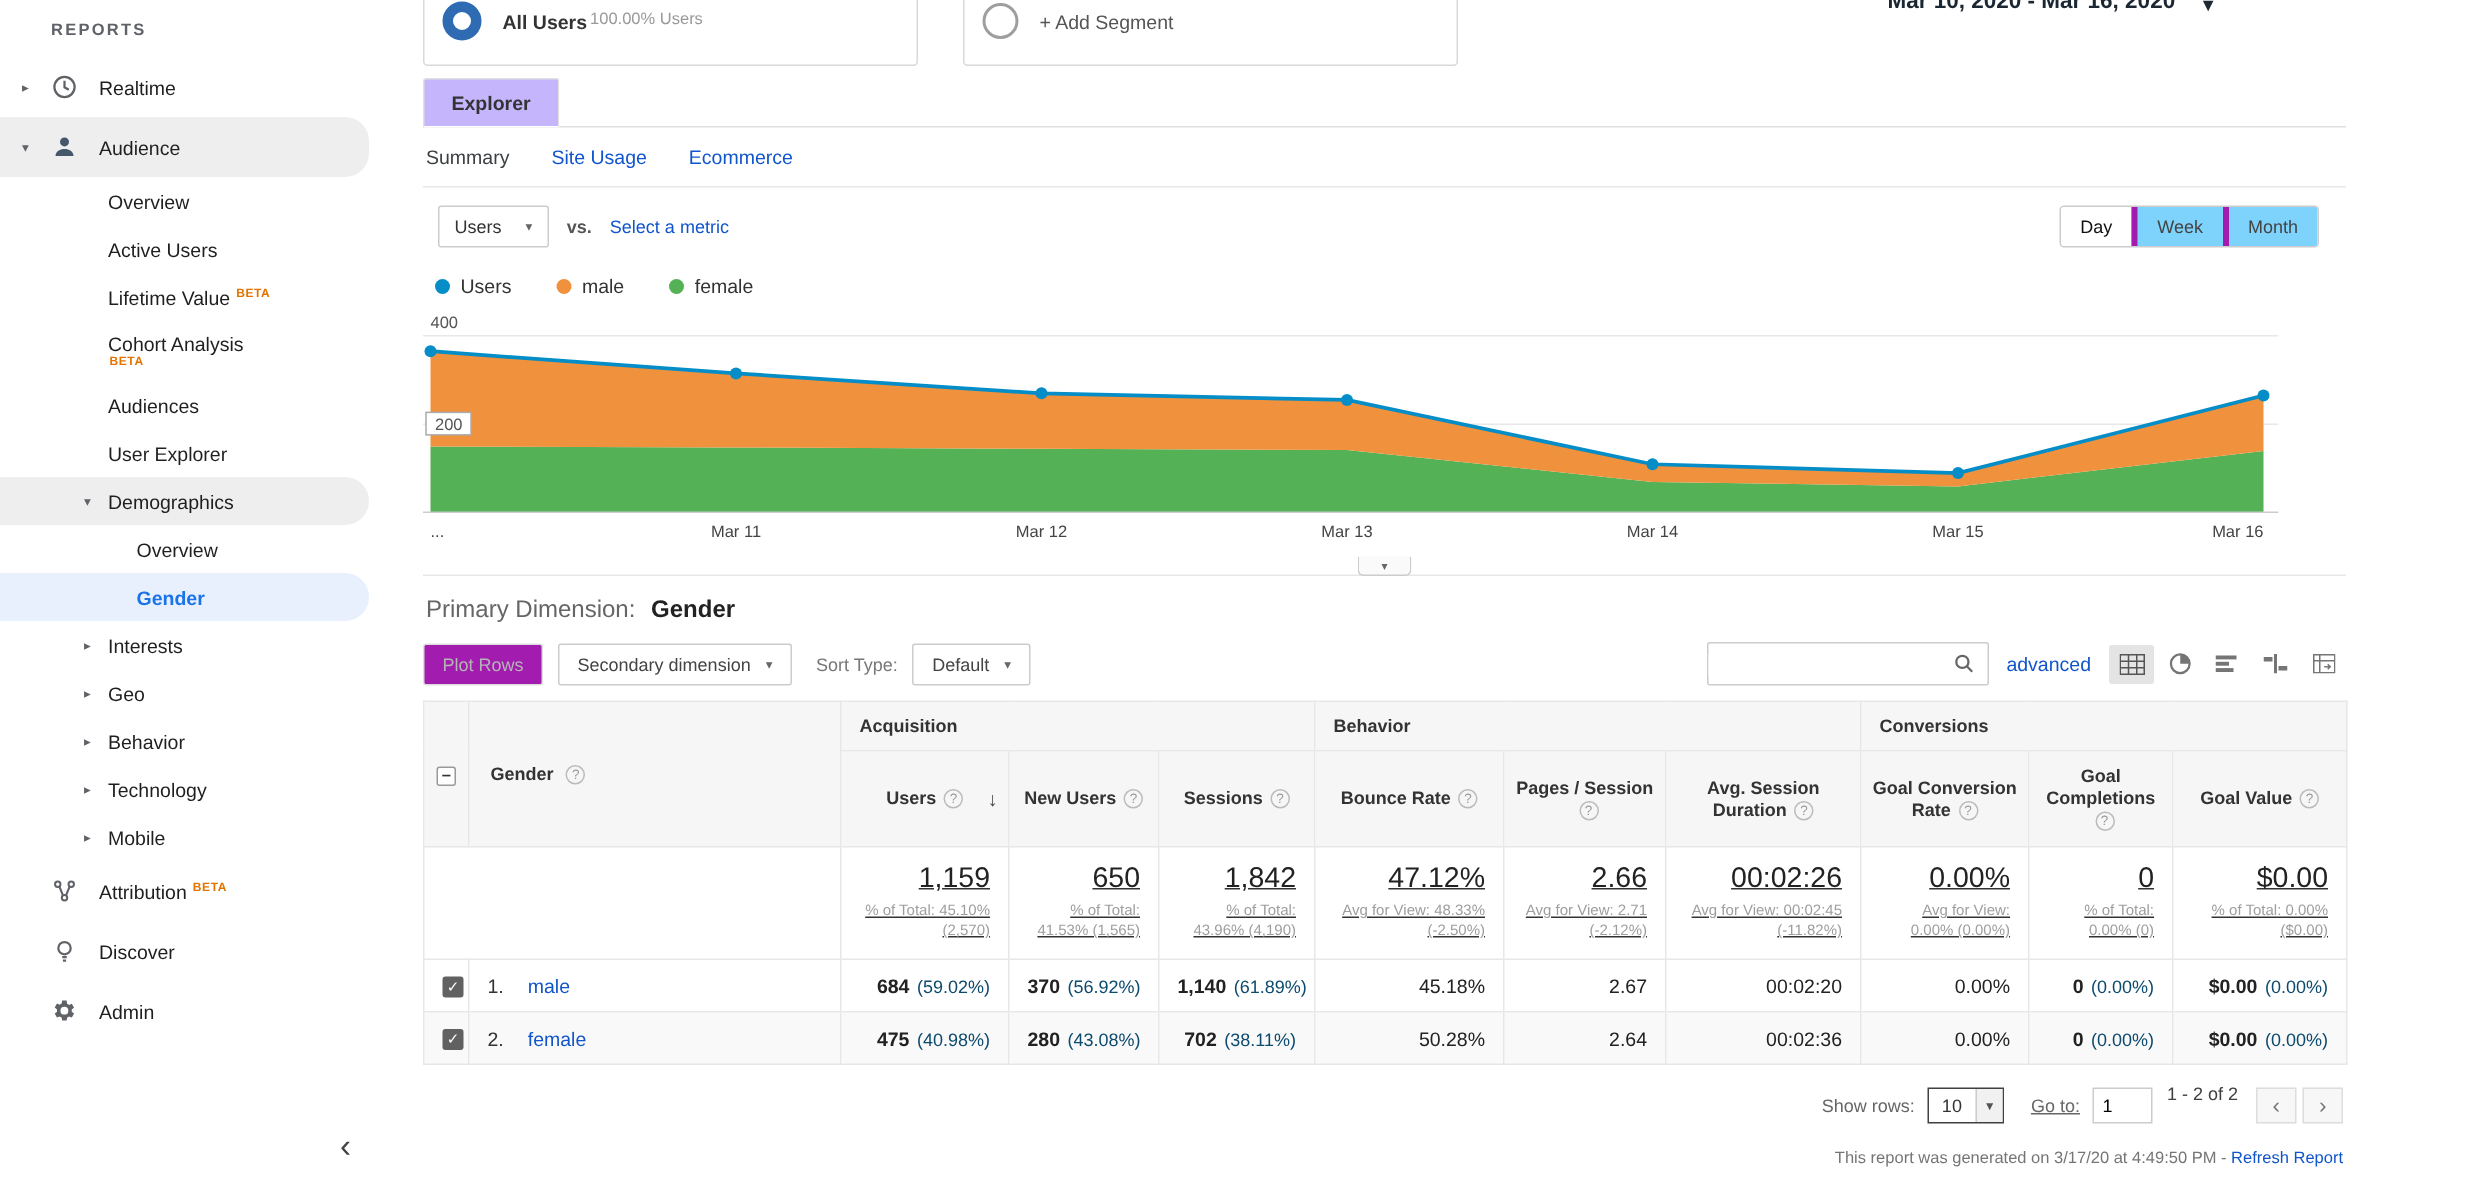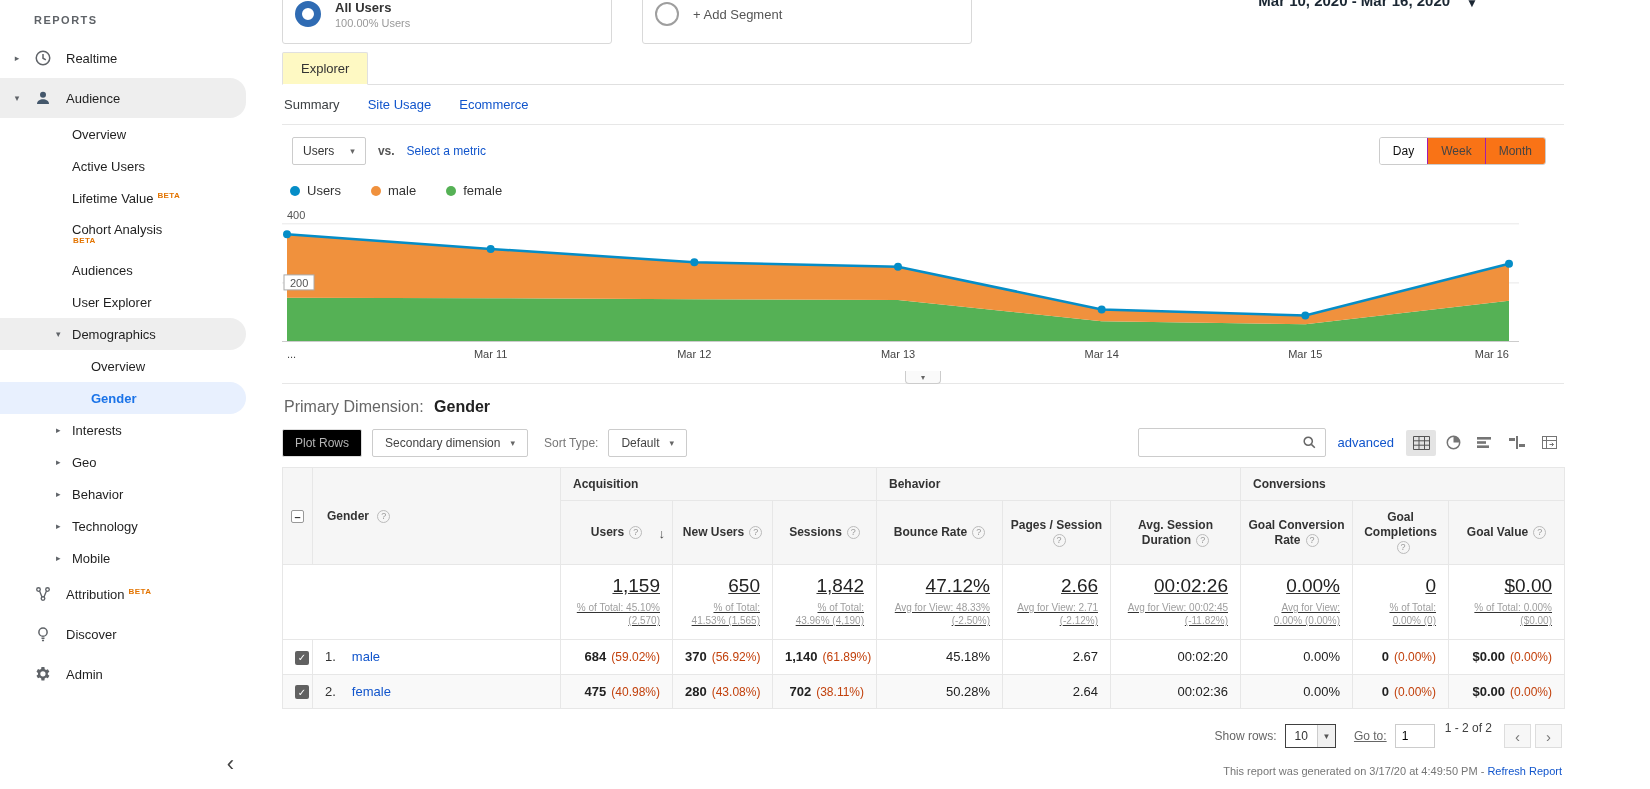--- a/index.html
+++ b/index.html
@@ -32,66 +32,66 @@
   
   .main { flex: 1; position: relative; padding: 0 24px 0 22px; overflow: hidden; }
   .inner { width: 1282px; }
 
   
   .seg-row { height: 44px; overflow: hidden; display: flex; align-items: flex-start; gap: 30px; position: relative; margin-bottom: 8px; }
   .seg-chip { display: flex; align-items: center; gap: 14px; border: 1px solid #d9d9d9; border-radius: 3px;
     background: #fff; height: 60px; margin-top: -16px; padding: 0 18px 0 12px; min-width: 330px; cursor: pointer; }
   .seg-donut { width: 26px; height: 26px; border: 7px solid #2f6bb3; border-radius: 50%; background: #fff; }
   .seg-circle { width: 24px; height: 24px; border: 2px solid #9e9e9e; border-radius: 50%; background: #fff; }
-  .seg-text { display: flex; flex-direction: column; gap: 2px; }
+  .seg-text { display: flex; gap: 2px; }
   .seg-title { font-size: 13px; font-weight: bold; color: #333; }
   .seg-sub { font-size: 11px; color: #999; }
   .seg-add-label { font-size: 13px; color: #555; }
   .date-wrap { position: absolute; right: 86px; top: 0; height: 9px; overflow: hidden; display: flex; gap: 16px; }
   .date-text { display: block; font-size: 15px; font-weight: bold; color: #1b2733; margin-top: -8px; white-space: nowrap; }
   .date-caret { font-size: 12px; color: #1b2733; margin-top: -4px; }
 
   
   .tab-row { border-bottom: 1px solid #e0e0e0; display: flex; }
   .tab { border: 1px solid #e0e0e0; border-bottom: 1px solid #fff; margin-bottom: -1px; border-radius: 2px 2px 0 0;
-    padding: 8px 18px; font-weight: normal; color: #333; background: #fef9c3; cursor: pointer; }
+    padding: 8px 18px; font-weight: bold; color: #333; background: #c4b5fd; cursor: pointer; }
   .subtab-row { display: flex; gap: 28px; padding: 12px 2px 12px 2px; }
   .subtab { font-size: 13px; cursor: pointer; }
   .subtab.active { color: #3c4043; }
   .subtab.link { color: #1155cc; }
 
   
   .chart-card { border-top: 1px solid #e7e7e7; border-bottom: 1px solid #e7e7e7; padding: 12px 0 0 0; }
   .controls-row { display: flex; align-items: center; gap: 12px; padding: 0 0 2px 10px; }
   .metric-dd { border: 1px solid #ccc; border-radius: 2px; padding: 6px 10px; display: flex; align-items: center; gap: 16px;
     font-size: 12px; color: #333; background: #fff; cursor: pointer; }
   .metric-dd .caret { font-size: 9px; color: #666; }
   .vs { color: #555; font-size: 12px; font-weight: bold; }
   .select-metric { color: #1155cc; font-size: 12px; cursor: pointer; }
   .granularity { margin-left: auto; margin-right: 18px; display: flex; border: 1px solid #ccc; border-radius: 3px; overflow: hidden; }
-  .gran-btn { padding: 6px 13px; font-size: 12px; color: #444; background: #f97316; border-left: 1px solid #a21caf; cursor: pointer; }
+  .gran-btn { padding: 6px 13px; font-size: 12px; color: #444; background: #7dd3fc; border-left: 4px solid #a21caf; cursor: pointer; }
   .gran-btn:first-child { border-left: none; }
   .gran-btn.active { background: #fff; color: #111; }
   .legend-row { display: flex; gap: 30px; align-items: center; margin: 16px 0 2px 8px; }
   .legend-item { display: flex; align-items: center; gap: 7px; cursor: pointer; }
   .legend-dot { width: 10px; height: 10px; border-radius: 50%; }
   .legend-label { font-size: 13px; color: #333; }
   .chart-wrap { margin-top: 4px; }
   .chart-expander { width: 36px; height: 13px; border: 1px solid #ccc; border-top: none; border-radius: 0 0 4px 4px;
     background: #fafafa; margin: 2px auto -1px auto; display: flex; align-items: center; justify-content: center;
     color: #666; font-size: 8px; cursor: pointer; }
 
   
   .pd-row { padding: 14px 2px 10px 2px; font-size: 16px; color: #666; }
   .pd-value { color: #222; font-weight: bold; margin-left: 6px; cursor: pointer; }
   .toolbar { display: flex; align-items: center; gap: 10px; padding: 2px 0 10px 0; }
   .btn { border: 1px solid #ccc; border-radius: 2px; background: #fff; padding: 6px 12px; font-size: 12px; color: #444;
     display: flex; align-items: center; gap: 10px; cursor: pointer; white-space: nowrap; }
   .btn .caret { font-size: 9px; color: #666; }
-  .btn.disabled { background: #000000; border-color: #ddd; color: #b5b5b5; text-align: right; }
+  .btn.disabled { background: #a21caf; border-color: #ddd; color: #b5b5b5; text-align: right; }
   .sort-label { color: #777; font-size: 12px; margin-left: 6px; }
   .toolbar-right { margin-left: auto; display: flex; align-items: center; gap: 12px; }
   .search-box { border: 1px solid #ccc; border-radius: 2px; display: flex; align-items: center; height: 29px; width: 188px; background: #fff; }
   .search-box input { border: none; outline: none; flex: 1; min-width: 0; padding: 0 8px; font-size: 12px; font-family: inherit; }
   .search-btn { width: 30px; display: flex; justify-content: center; align-items: center; cursor: pointer; }
   .advanced { color: #1155cc; font-size: 13px; }
   .view-icons { display: flex; align-items: center; gap: 2px; }
   .vicon { width: 30px; height: 26px; display: flex; align-items: center; justify-content: center; cursor: pointer; border-radius: 2px; }
   .vicon.active { background: #e4e4e4; }
 
@@ -115,21 +115,21 @@
   .data-row.alt td { background: #f9f9f9; }
   .cb-cell { text-align: center; }
   .checkbox { display: inline-flex; width: 14px; height: 14px; background: #616161; color: #fff; font-size: 10px;
     align-items: center; justify-content: center; border-radius: 2px; cursor: pointer; }
   .label-cell { text-align: left; }
   .row-index { color: #333; margin-right: 16px; }
   .row-link { color: #1155cc; }
   .num-cell { text-align: right; white-space: nowrap; }
   .val-main { font-weight: bold; color: #222; }
   .val-plain { color: #222; }
-  .val-sub { color: #c2410c; font-size: 12px; margin-left: 5px; }
+  .val-sub { color: #0c4a6e; font-size: 12px; margin-left: 5px; }
 
   
   .pagination { display: flex; justify-content: flex-end; align-items: center; padding: 12px 2px 2px 0; font-size: 12px; color: #666; }
   .pg-label { margin-right: 8px; }
   .pg-label.goto { margin-left: 18px; text-decoration: underline; }
   .rows-select { display: flex; align-items: center; border: 1px solid #404040; background: #fff; height: 24px; cursor: pointer; }
   .sel-value { padding: 0 9px; font-size: 12px; color: #333; }
   .sel-caret { width: 18px; height: 100%; background: #f1f1f1; border-left: 1px solid #ccc; display: flex;
     align-items: center; justify-content: center; font-size: 8px; color: #555; }
   .goto-input { width: 40px; height: 24px; border: 1px solid #ccc; padding: 2px 6px; font-size: 12px; font-family: inherit; }

